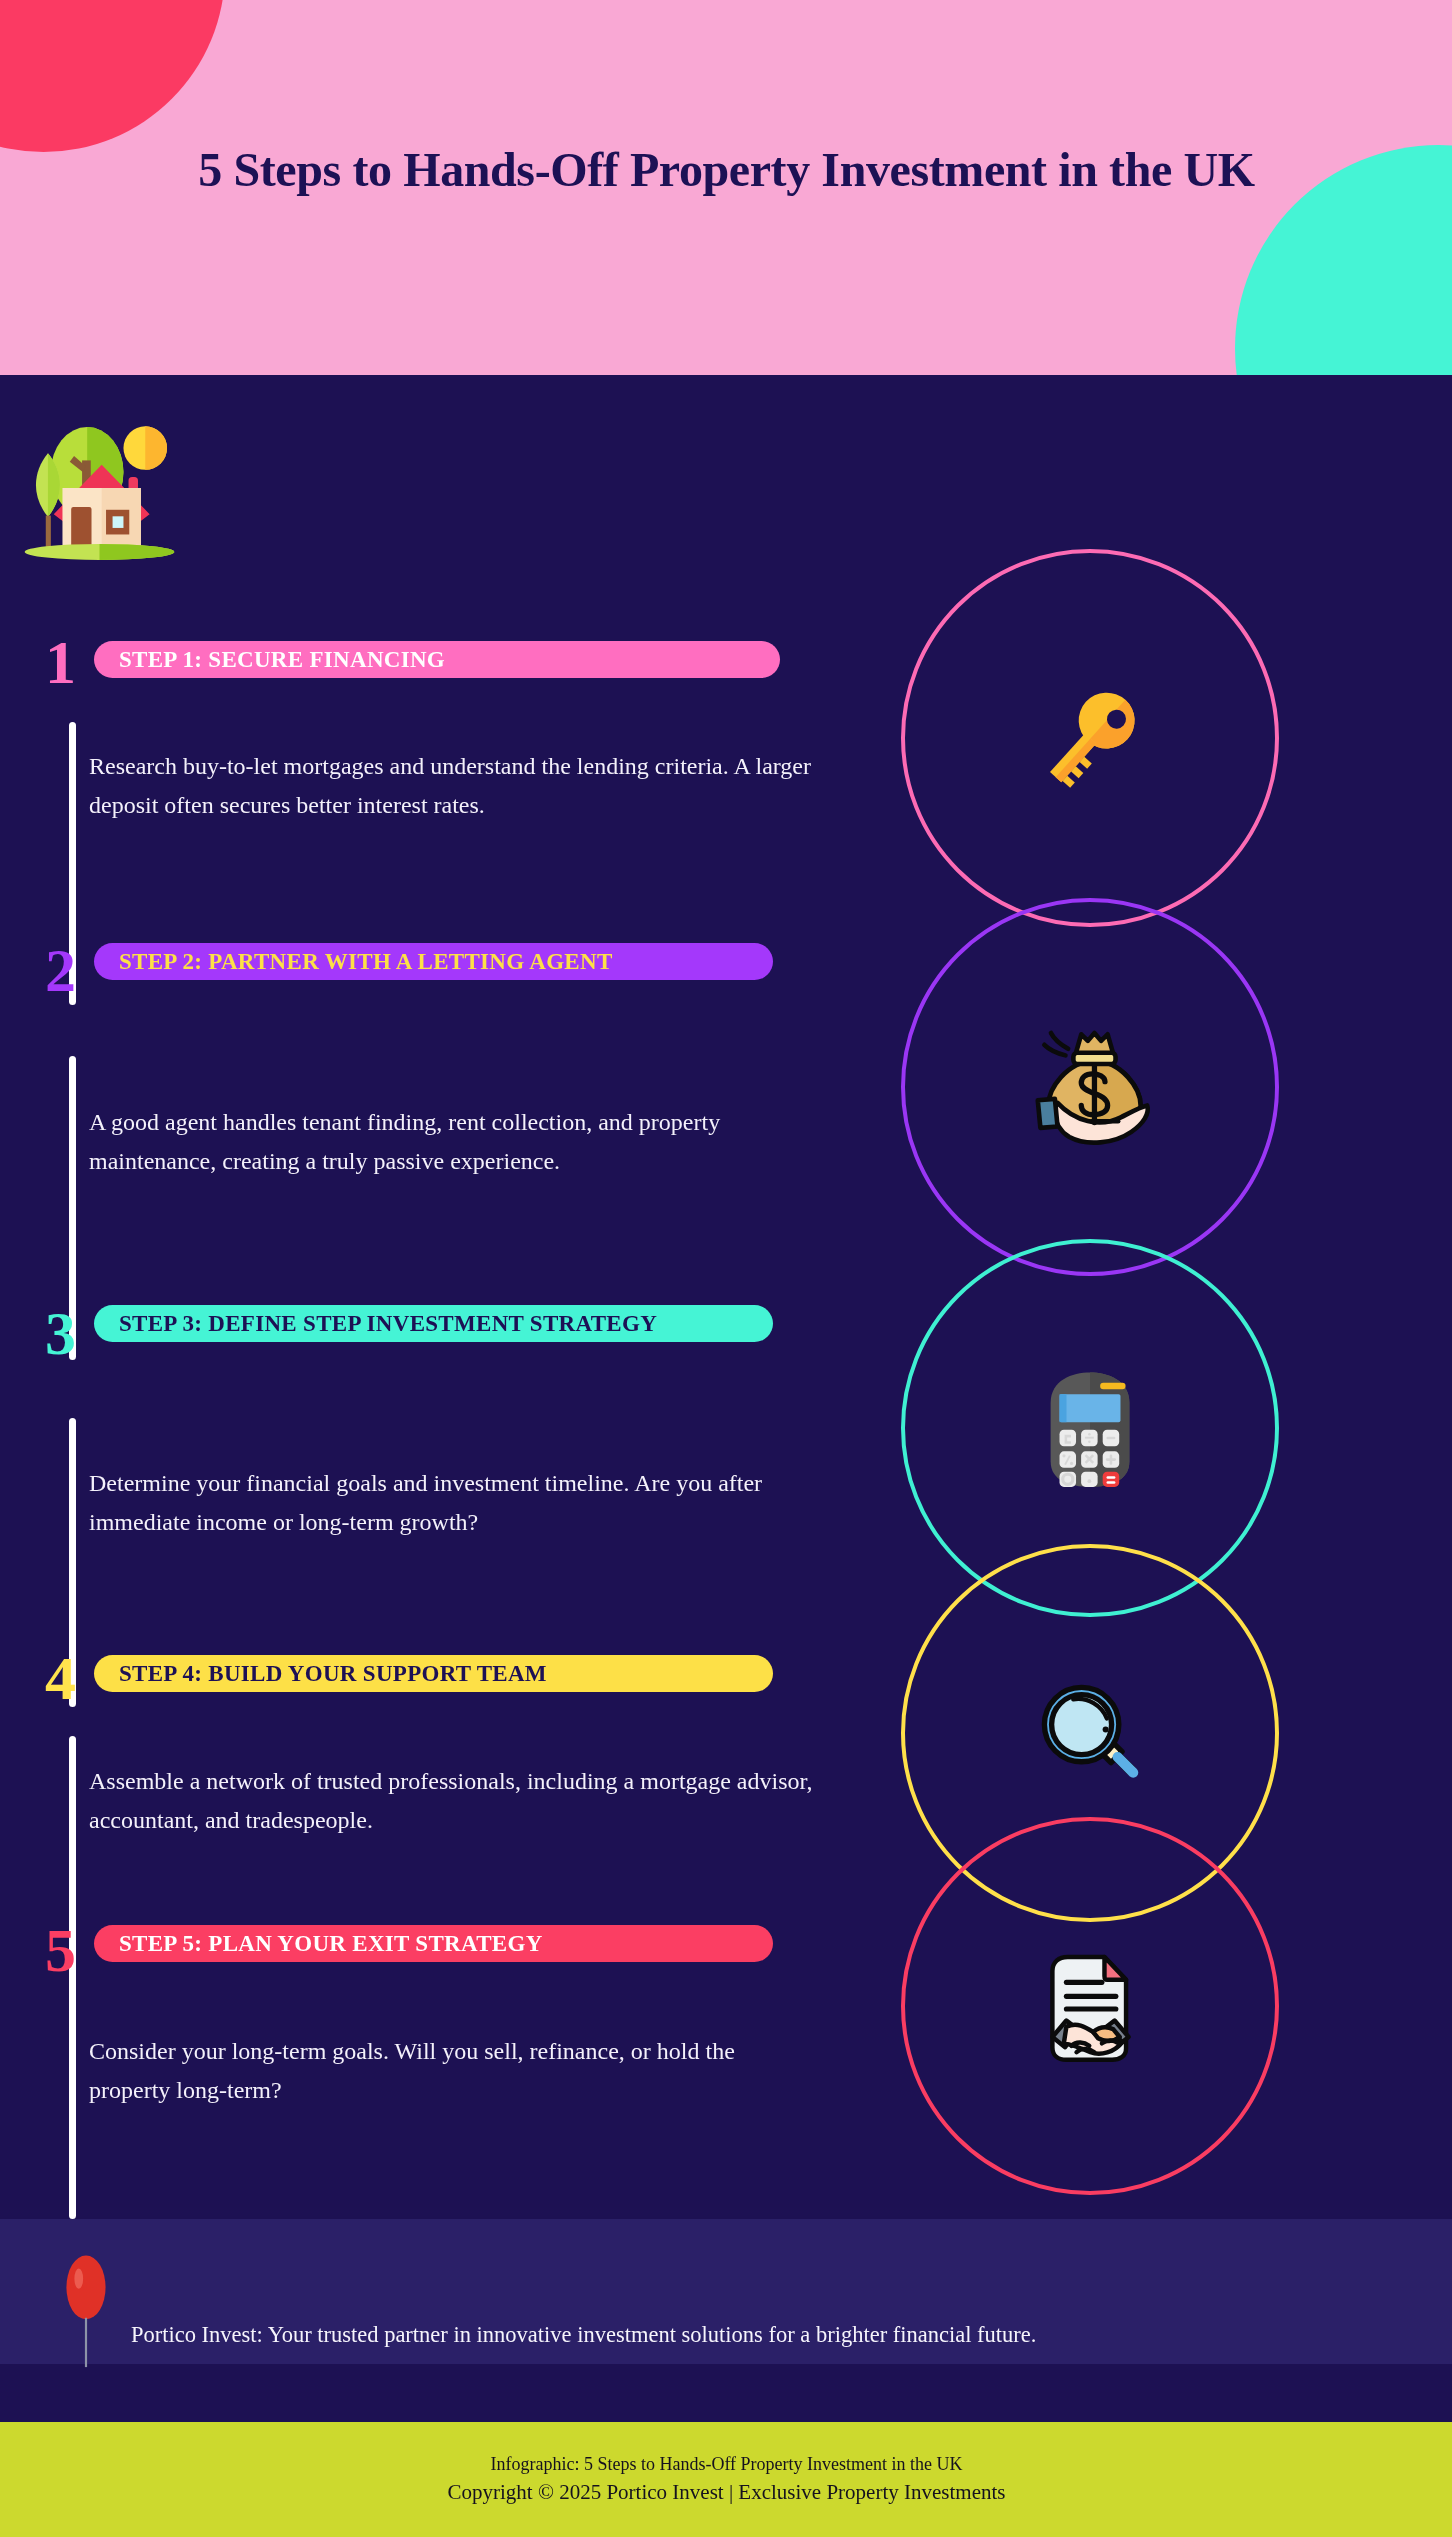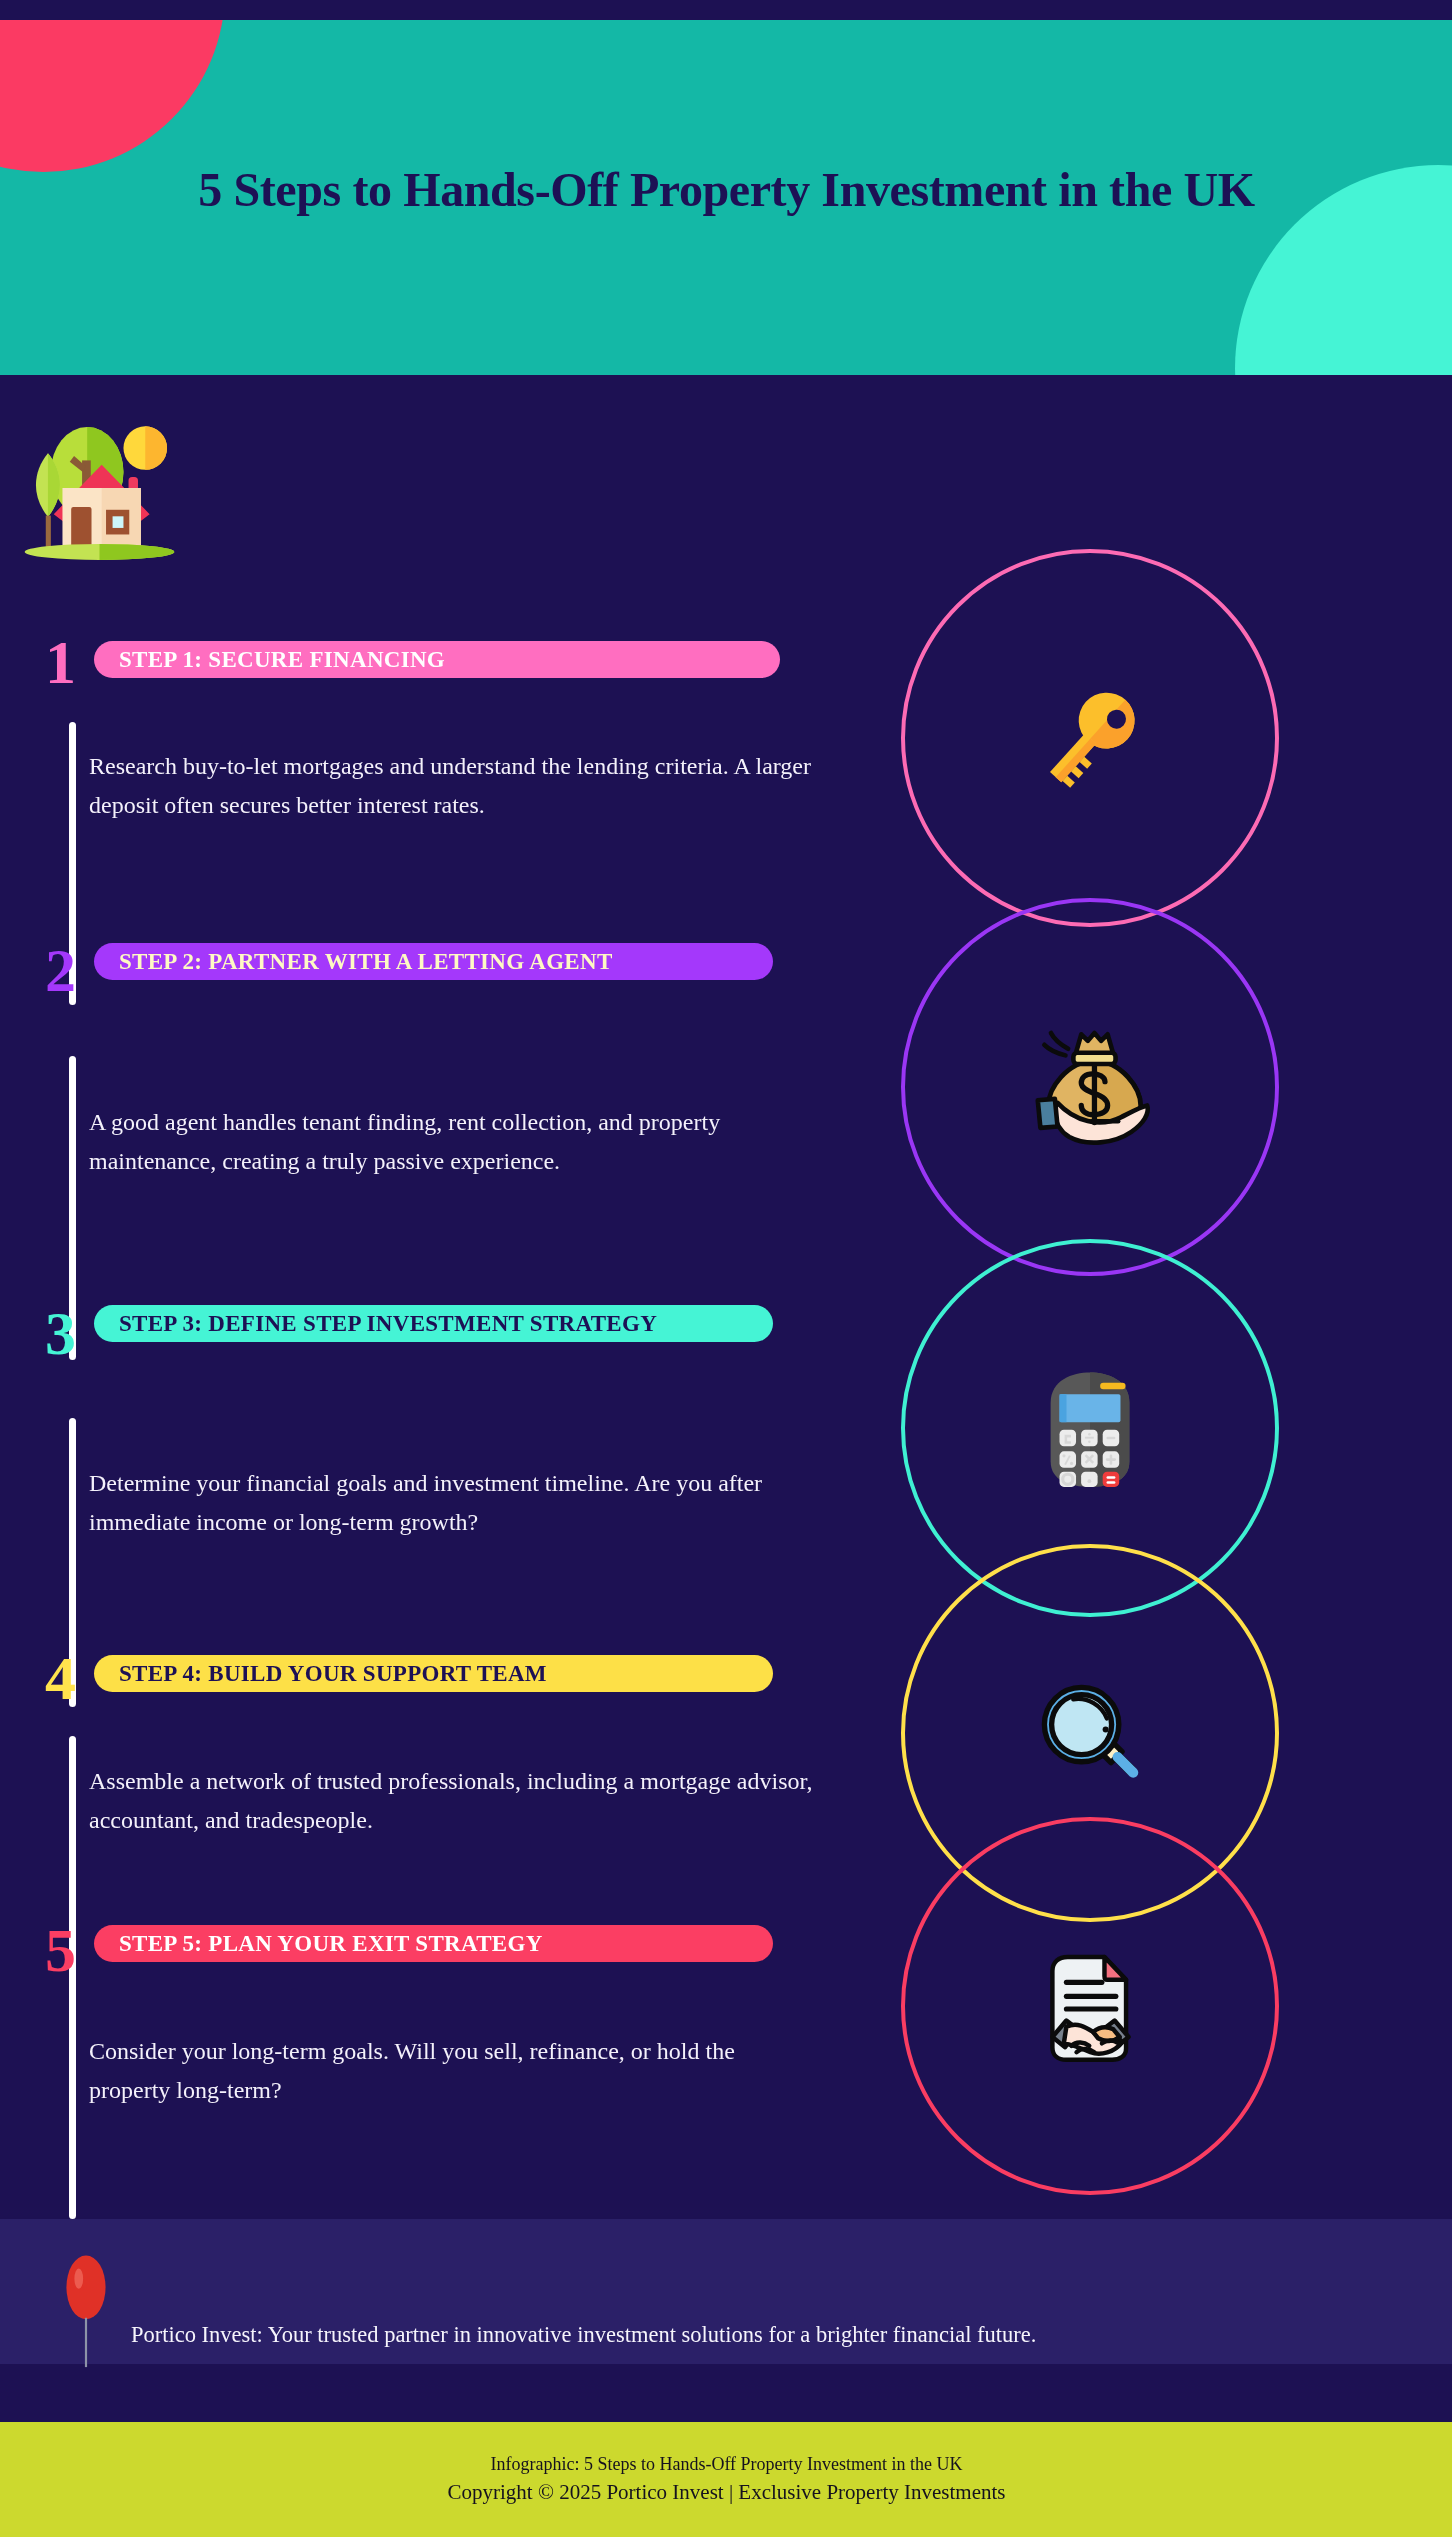--- a/index.html
+++ b/index.html
@@ -9,21 +9,21 @@
   #page {
     position:relative;
     width:1453px; height:2538px;
     background:#1d1153;
     overflow:hidden;
   }
 
   
   .header {
     position:absolute; left:0; top:0; width:1453px; height:375px;
-    background:#14b8a6; overflow:hidden;margin-top:20px;
+    background:#f9a8d4; overflow:hidden;
   }
   .hdr-circle-pink {
     position:absolute; left:-138px; top:-211px;
     width:363px; height:363px; border-radius:50%;
     background:#fb3a63;
   }
   .hdr-circle-teal {
     position:absolute; left:1235px; top:145px;
     width:407px; height:407px; border-radius:50%;
     background:#45f4d5;
@@ -174,21 +174,21 @@
 
       <div class="step">
         <div class="step-num" style="top:256px;color:#ff6ec0">1</div>
         <div class="pill" style="top:266px;width:686px;background:#ff6ec0;color:#ffffff">STEP 1: SECURE FINANCING</div>
         <div class="rail" style="top:347px;height:283px"></div>
         <div class="desc" style="top:372px">Research buy-to-let mortgages and understand the lending criteria. A larger deposit often secures better interest rates.</div>
       </div>
 
       <div class="step">
         <div class="step-num" style="top:564px;color:#a438fb">2</div>
-        <div class="pill" style="top:568px;width:679px;background:#a438fb;color:#fef9c3">STEP 2: PARTNER WITH A LETTING AGENT</div>
+        <div class="pill" style="top:568px;width:679px;background:#a438fb;color:#fde047">STEP 2: PARTNER WITH A LETTING AGENT</div>
         <div class="rail" style="top:681px;height:304px"></div>
         <div class="desc" style="top:728px">A good agent handles tenant finding, rent collection, and property maintenance, creating a truly passive experience.</div>
       </div>
 
       <div class="step">
         <div class="step-num" style="top:927px;color:#45f4d5">3</div>
         <div class="pill" style="top:930px;width:679px;background:#45f4d5;color:#1d1155">STEP 3: DEFINE STEP INVESTMENT STRATEGY</div>
         <div class="rail" style="top:1043px;height:289px"></div>
         <div class="desc" style="top:1089px">Determine your financial goals and investment timeline. Are you after immediate income or long-term growth?</div>
       </div>

